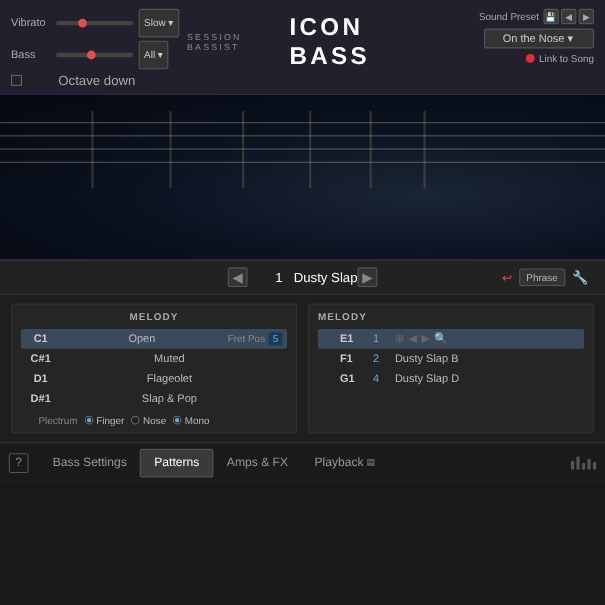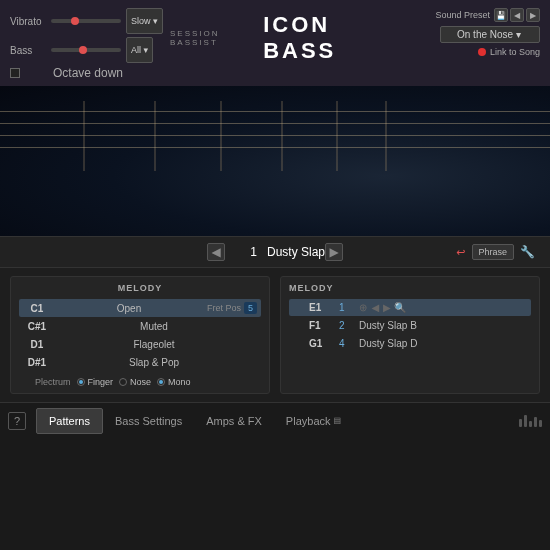--- a/index.html
+++ b/index.html
@@ -657,22 +657,22 @@
         <span class="pattern-num">4</span>
         <span class="pattern-name">Dusty Slap D</span>
       </div>
     </div>
 
   </div>
 
   <div class="bottom-tabs">
     <div class="help-btn">?</div>
 
+    <div class="tab-item">Bass Settings</div>
     <div class="tab-item active">Patterns</div>
-    <div class="tab-item">Bass Settings</div>
     <div class="tab-item">Amps &amp; FX</div>
     <div class="tab-item">
       <div class="tab-with-icon">
         <span>Playback</span>
         <span class="tab-icon-small">▤</span>
       </div>
     </div>
 
     <div style="margin-left: auto; display:flex; gap: 2px; align-items: flex-end;">
       <div class="midi-bar" style="height: 8px;"></div>

